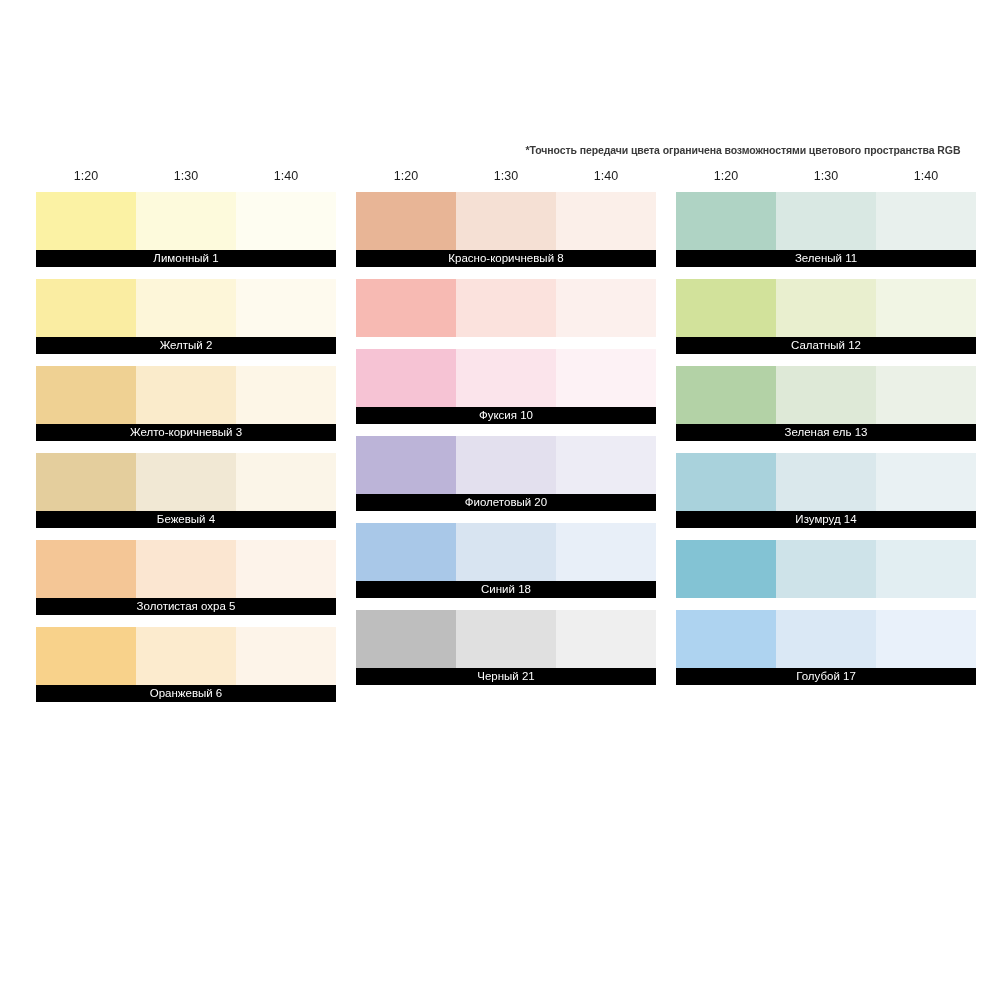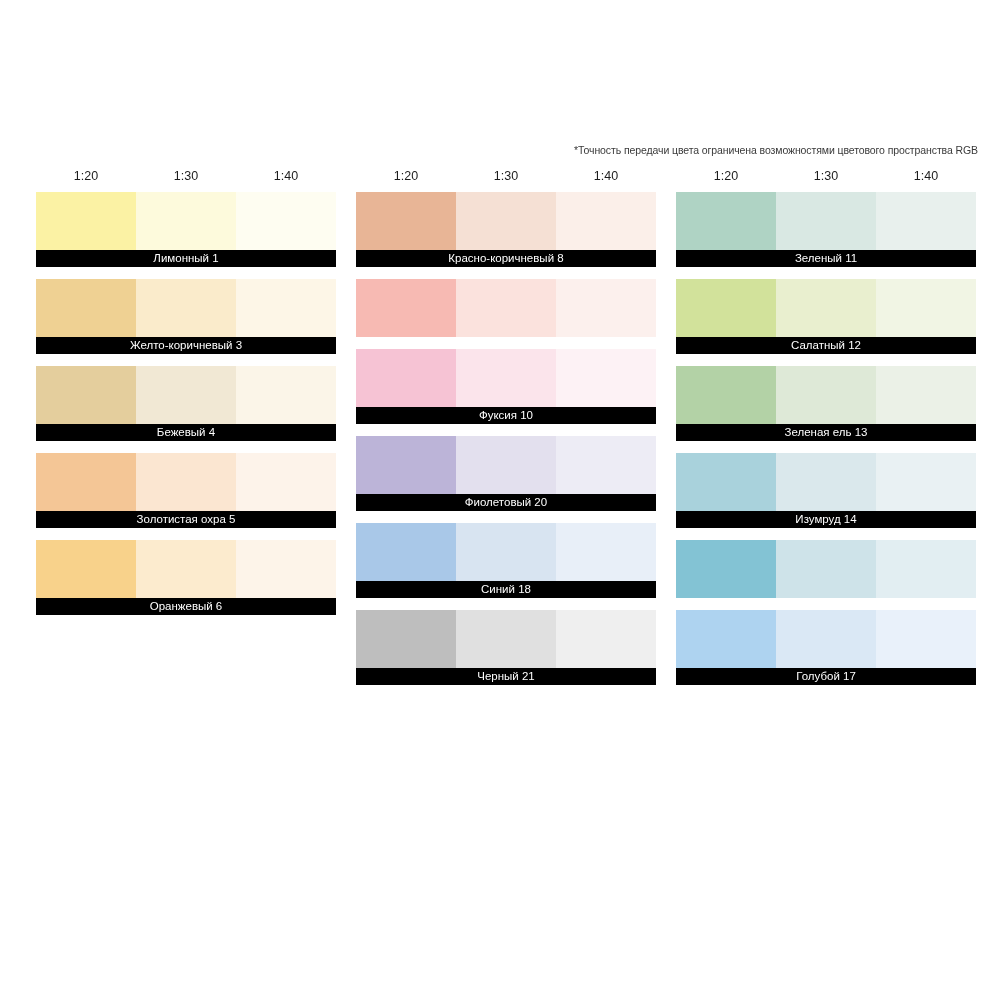--- a/index.html
+++ b/index.html
@@ -24,25 +24,25 @@
     height: 1000px;
   }
 
   
   .disclaimer {
     position: absolute;
     left: 508px;
     top: 144px;
     width: 470px;
     font-size: 10.5px;
-    font-weight: normal;
+    font-weight: bold;
     color: #3a3a3a;
     letter-spacing: -0.1px;
     white-space: nowrap;
-    text-align: right;
+    text-align: center;
     line-height: 13px;
   }
 
   
   .columns {
     position: absolute;
     left: 0;
     top: 168px;
     width: 1000px;
     display: flex;
@@ -123,20 +123,28 @@
         <div class="swatch-card">
           <div class="swatch-strip">
             <div class="swatch-cell" style="background: rgb(251, 242, 164);"></div>
             <div class="swatch-cell" style="background: rgb(253, 250, 220);"></div>
             <div class="swatch-cell" style="background: rgb(254, 253, 241);"></div>
           </div>
           <div class="swatch-label">Лимонный 1</div>
         </div>
         <div class="swatch-card">
           <div class="swatch-strip">
+            <div class="swatch-cell" style="background: rgb(250, 237, 162);"></div>
+            <div class="swatch-cell" style="background: rgb(253, 246, 217);"></div>
+            <div class="swatch-cell" style="background: rgb(254, 250, 238);"></div>
+          </div>
+          <div class="swatch-label">Желтый 2</div>
+        </div>
+        <div class="swatch-card">
+          <div class="swatch-strip">
             <div class="swatch-cell" style="background: rgb(239, 209, 147);"></div>
             <div class="swatch-cell" style="background: rgb(250, 235, 203);"></div>
             <div class="swatch-cell" style="background: rgb(253, 246, 231);"></div>
           </div>
           <div class="swatch-label">Желто-коричневый 3</div>
         </div>
         <div class="swatch-card">
           <div class="swatch-strip">
             <div class="swatch-cell" style="background: rgb(228, 206, 157);"></div>
             <div class="swatch-cell" style="background: rgb(241, 232, 212);"></div>

